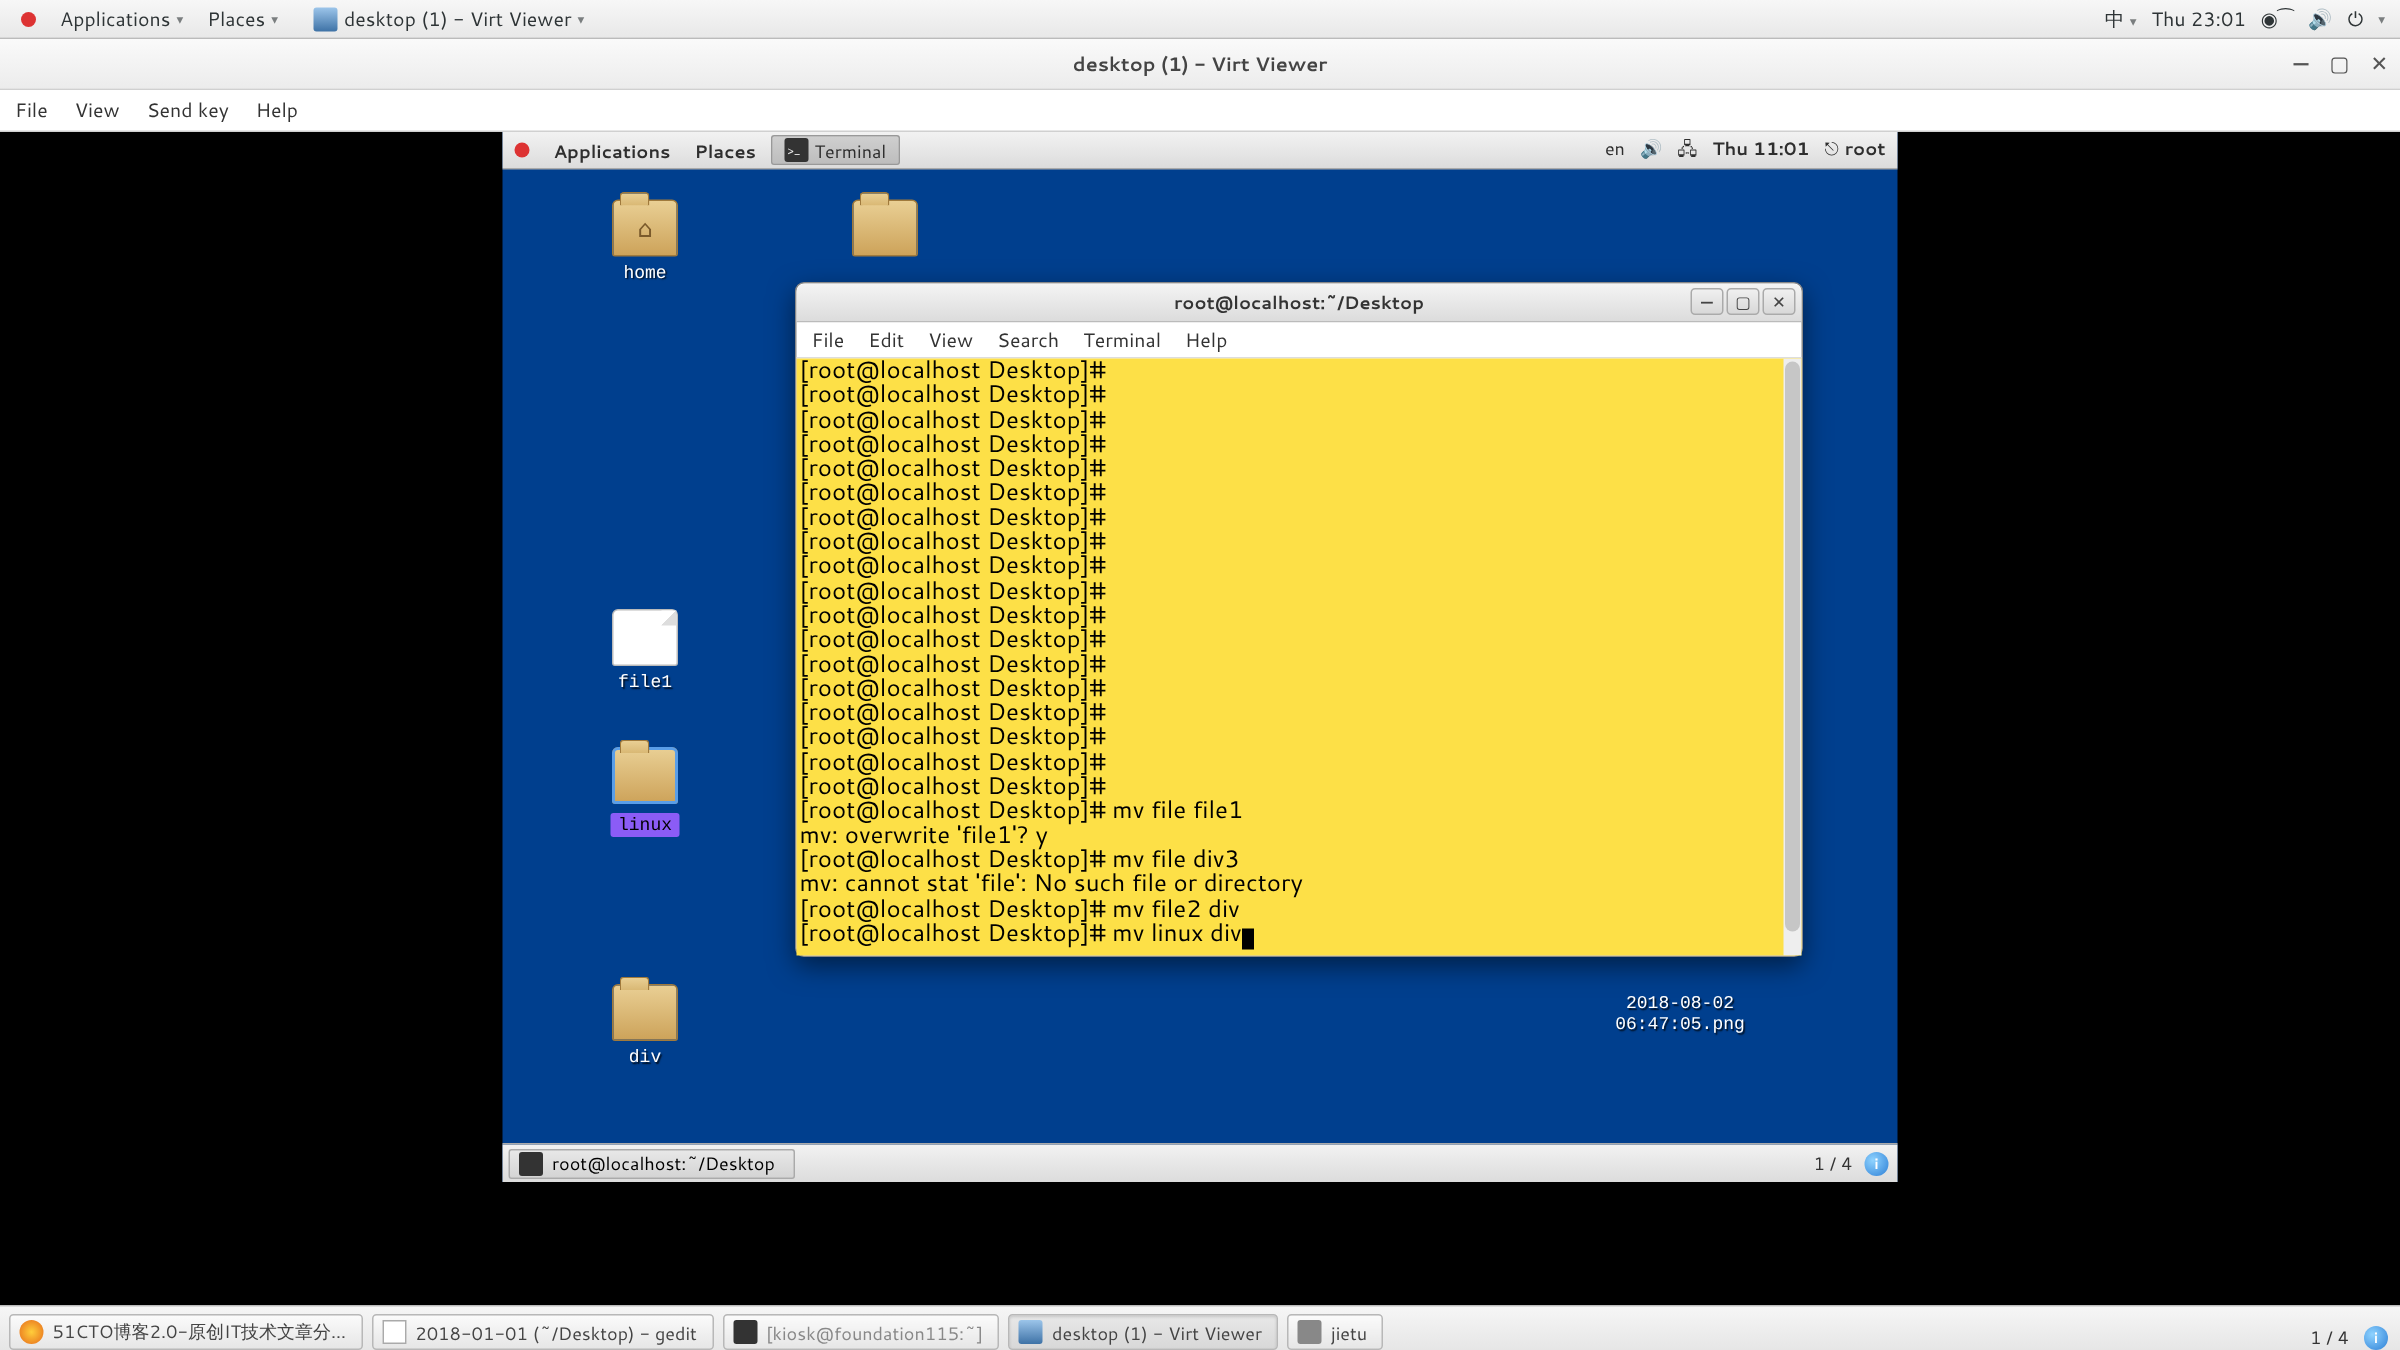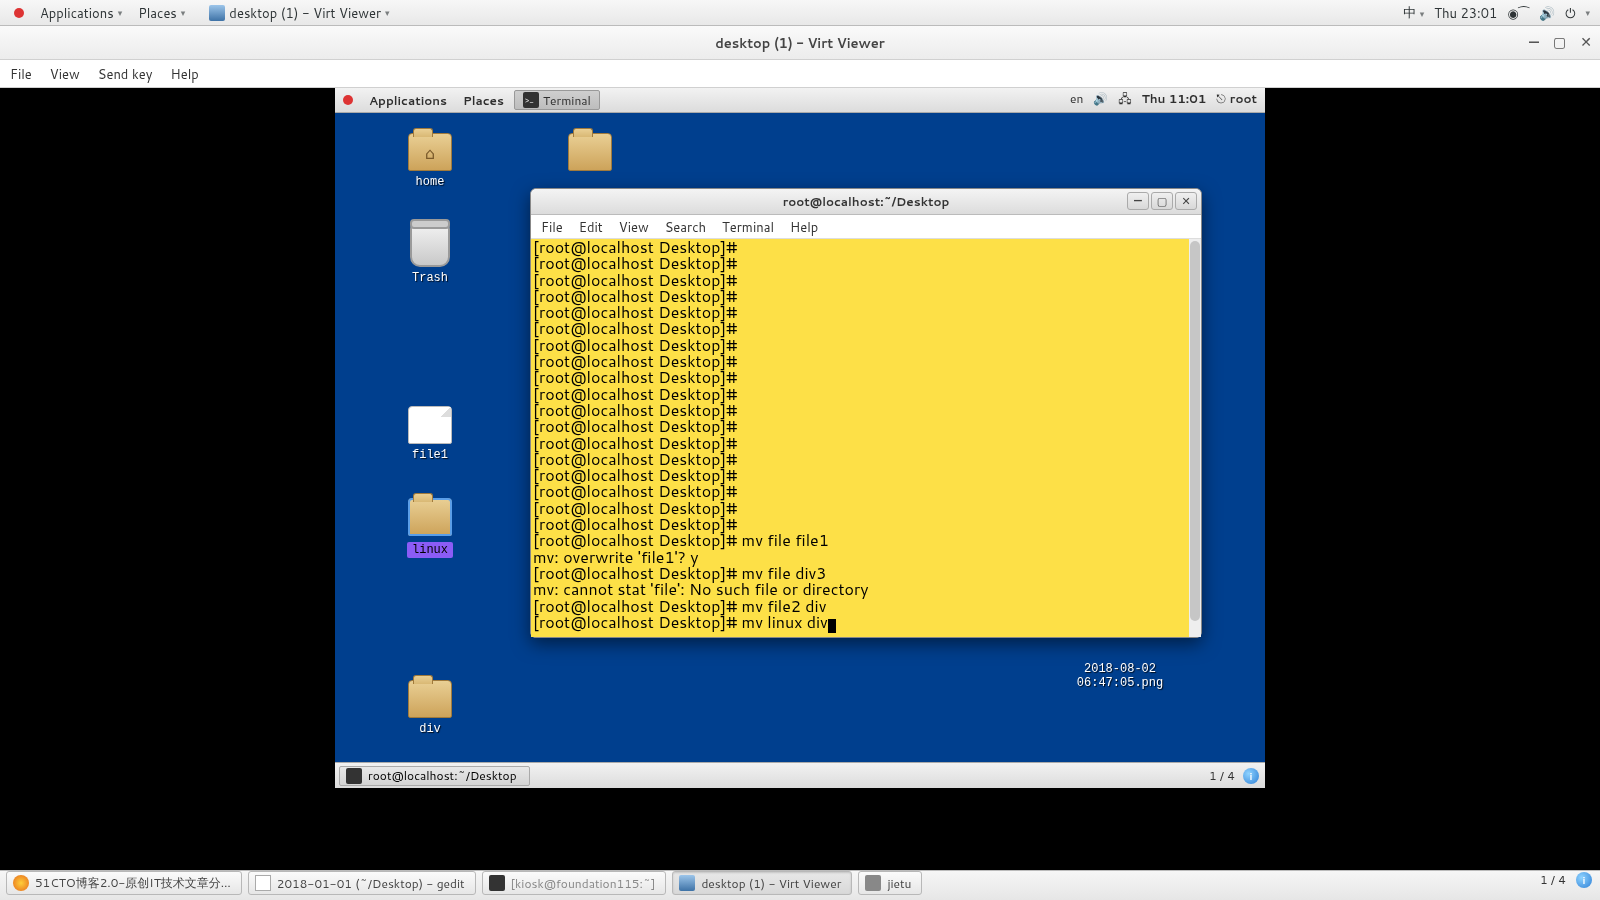--- a/index.html
+++ b/index.html
@@ -6,21 +6,21 @@
 body { width: 1600px; height: 900px; overflow: hidden; background: #fff; position: relative; }
 
 
 .outer-topbar { position:absolute; top:0; left:0; right:0; height:26px; background:linear-gradient(#f7f7f7,#e8e8e8); border-bottom:1px solid #bbb; display:flex; align-items:center; font-size:13px; color:#2e3436; }
 .outer-topbar .tb-left { display:flex; align-items:center; gap:0px; padding-left:6px; }
 .outer-topbar .tb-item { padding:0 8px; display:flex; align-items:center; gap:4px; cursor:pointer; }
 .outer-topbar .tb-right { margin-left:auto; display:flex; align-items:center; gap:10px; padding-right:10px; }
 .caret { font-size:9px; opacity:.6; }
 
 
-.outer-task { position:absolute; left:0; right:0; bottom:0; height:30px; background:linear-gradient(#f6f6f6,#e6e6e6); border-top:1px solid #bbb; display:flex; align-items:flex-start; font-size:12px; }
+.outer-task { position:absolute; left:0; right:0; bottom:0; height:30px; background:linear-gradient(#f6f6f6,#e6e6e6); border-top:1px solid #bbb; display:flex; align-items:flex-end; font-size:12px; }
 .outer-task .task-btn { height:24px; margin:0 3px; padding:0 10px 0 6px; display:flex; align-items:center; gap:6px; border:1px solid #b8b8b8; border-radius:3px; background:linear-gradient(#fbfbfb,#e6e6e6); color:#444; max-width:260px; white-space:nowrap; overflow:hidden; text-overflow:ellipsis; cursor:pointer; }
 .outer-task .task-btn.active { background:linear-gradient(#e8e8e8,#d8d8d8); box-shadow: inset 0 1px 2px rgba(0,0,0,.15); }
 .outer-task .task-btn.dim { color:#888; }
 .outer-task .right { margin-left:auto; display:flex; align-items:center; gap:10px; padding-right:8px; color:#333; }
 
 
 .vv-window { position:absolute; left:0; top:26px; right:0; bottom:30px; background:#fff; }
 .vv-title { height:34px; background:linear-gradient(#fafafa,#ececec); border-bottom:1px solid #d0d0d0; display:flex; align-items:center; justify-content:center; position:relative; font-size:13px; font-weight:bold; color:#444; }
 .vv-title .win-ctrl { position:absolute; right:8px; top:6px; display:flex; gap:14px; color:#555; font-size:14px; }
 .vv-menu { height:28px; border-bottom:1px solid #d0d0d0; display:flex; align-items:center; padding-left:10px; font-size:13px; color:#333; gap:18px; }
@@ -146,33 +146,29 @@
 
       <div class="dicon" style="top:45px;left:50px">
         <div class="ic folder">
             <div class="home-glyph" style="text-align:center">⌂</div>
           </div>
         <div class="lbl">home</div>
       </div>
       <div class="dicon" style="top:45px;left:210px">
         <div class="ic folder"></div>
       </div>
-      <div class="dicon" style="top:135px;left:50px">
-        <div class="trashcan"></div>
-        <div class="lbl">Trash</div>
-      </div>
       <div class="dicon" style="top:318px;left:50px">
         <div class="ic paper" style="margin:0 auto 4px;"></div>
         <div class="lbl">file1</div>
       </div>
       <div class="dicon" style="top:410px;left:50px">
         <div class="ic folder sel"></div>
         <div class="lbl boxed">linux</div>
       </div>
-      <div class="dicon" style="top:592px;left:50px">
+      <div class="dicon" style="top:568px;left:50px">
         <div class="ic folder"></div>
         <div class="lbl">div</div>
       </div>
       <div class="dicon" style="top:574px;left:725px;width:120px">
         <div class="lbl">2018-08-02</div>
         <div class="lbl">06:47:05.png</div>
       </div>
 
       <div class="termwin">
         <div class="term-title">

